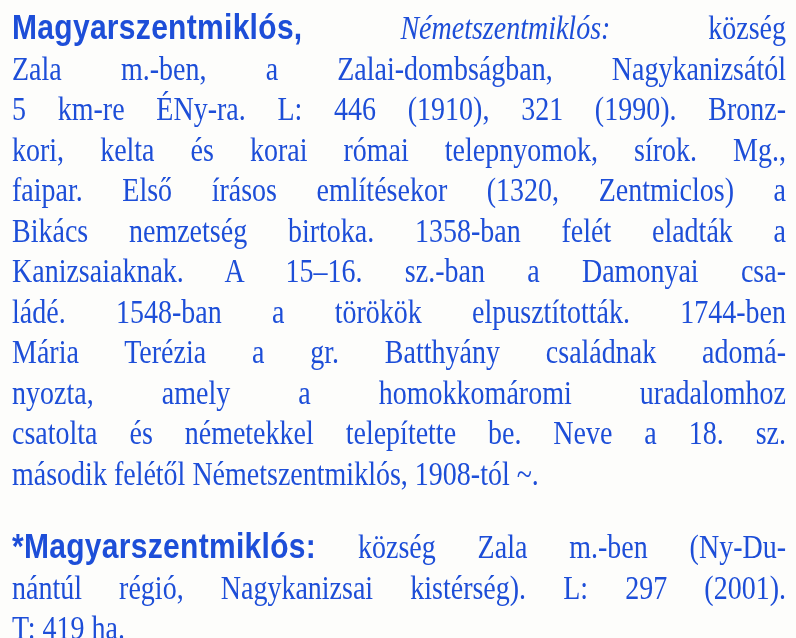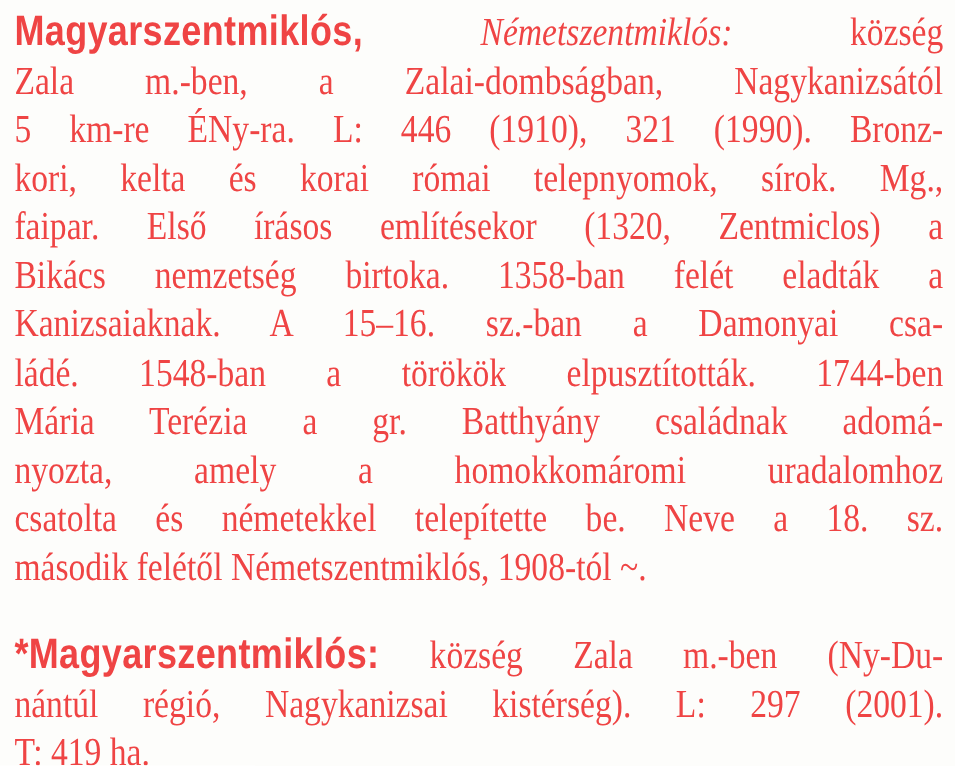--- a/index.html
+++ b/index.html
@@ -2,21 +2,21 @@
 <html><head>
 <meta charset="utf-8">
 <style>
   html, body { margin: 0; padding: 0; }
   .page {
     position: relative;
     width: 796px;
     height: 638px;
     box-sizing: border-box;
     background: #fdfdfb;
-    color: #ef4444;
+    color: #1d4ed8;
     padding: 7px 10px 0 12px;
     font-family: "Liberation Serif", serif;
     font-size: 28px;
     overflow: hidden;
   }
   .entry { display: block; }
   .entry-secondary { margin-top: 32px; }
   .line {
     line-height: 40.5px;
     text-align: justify;

